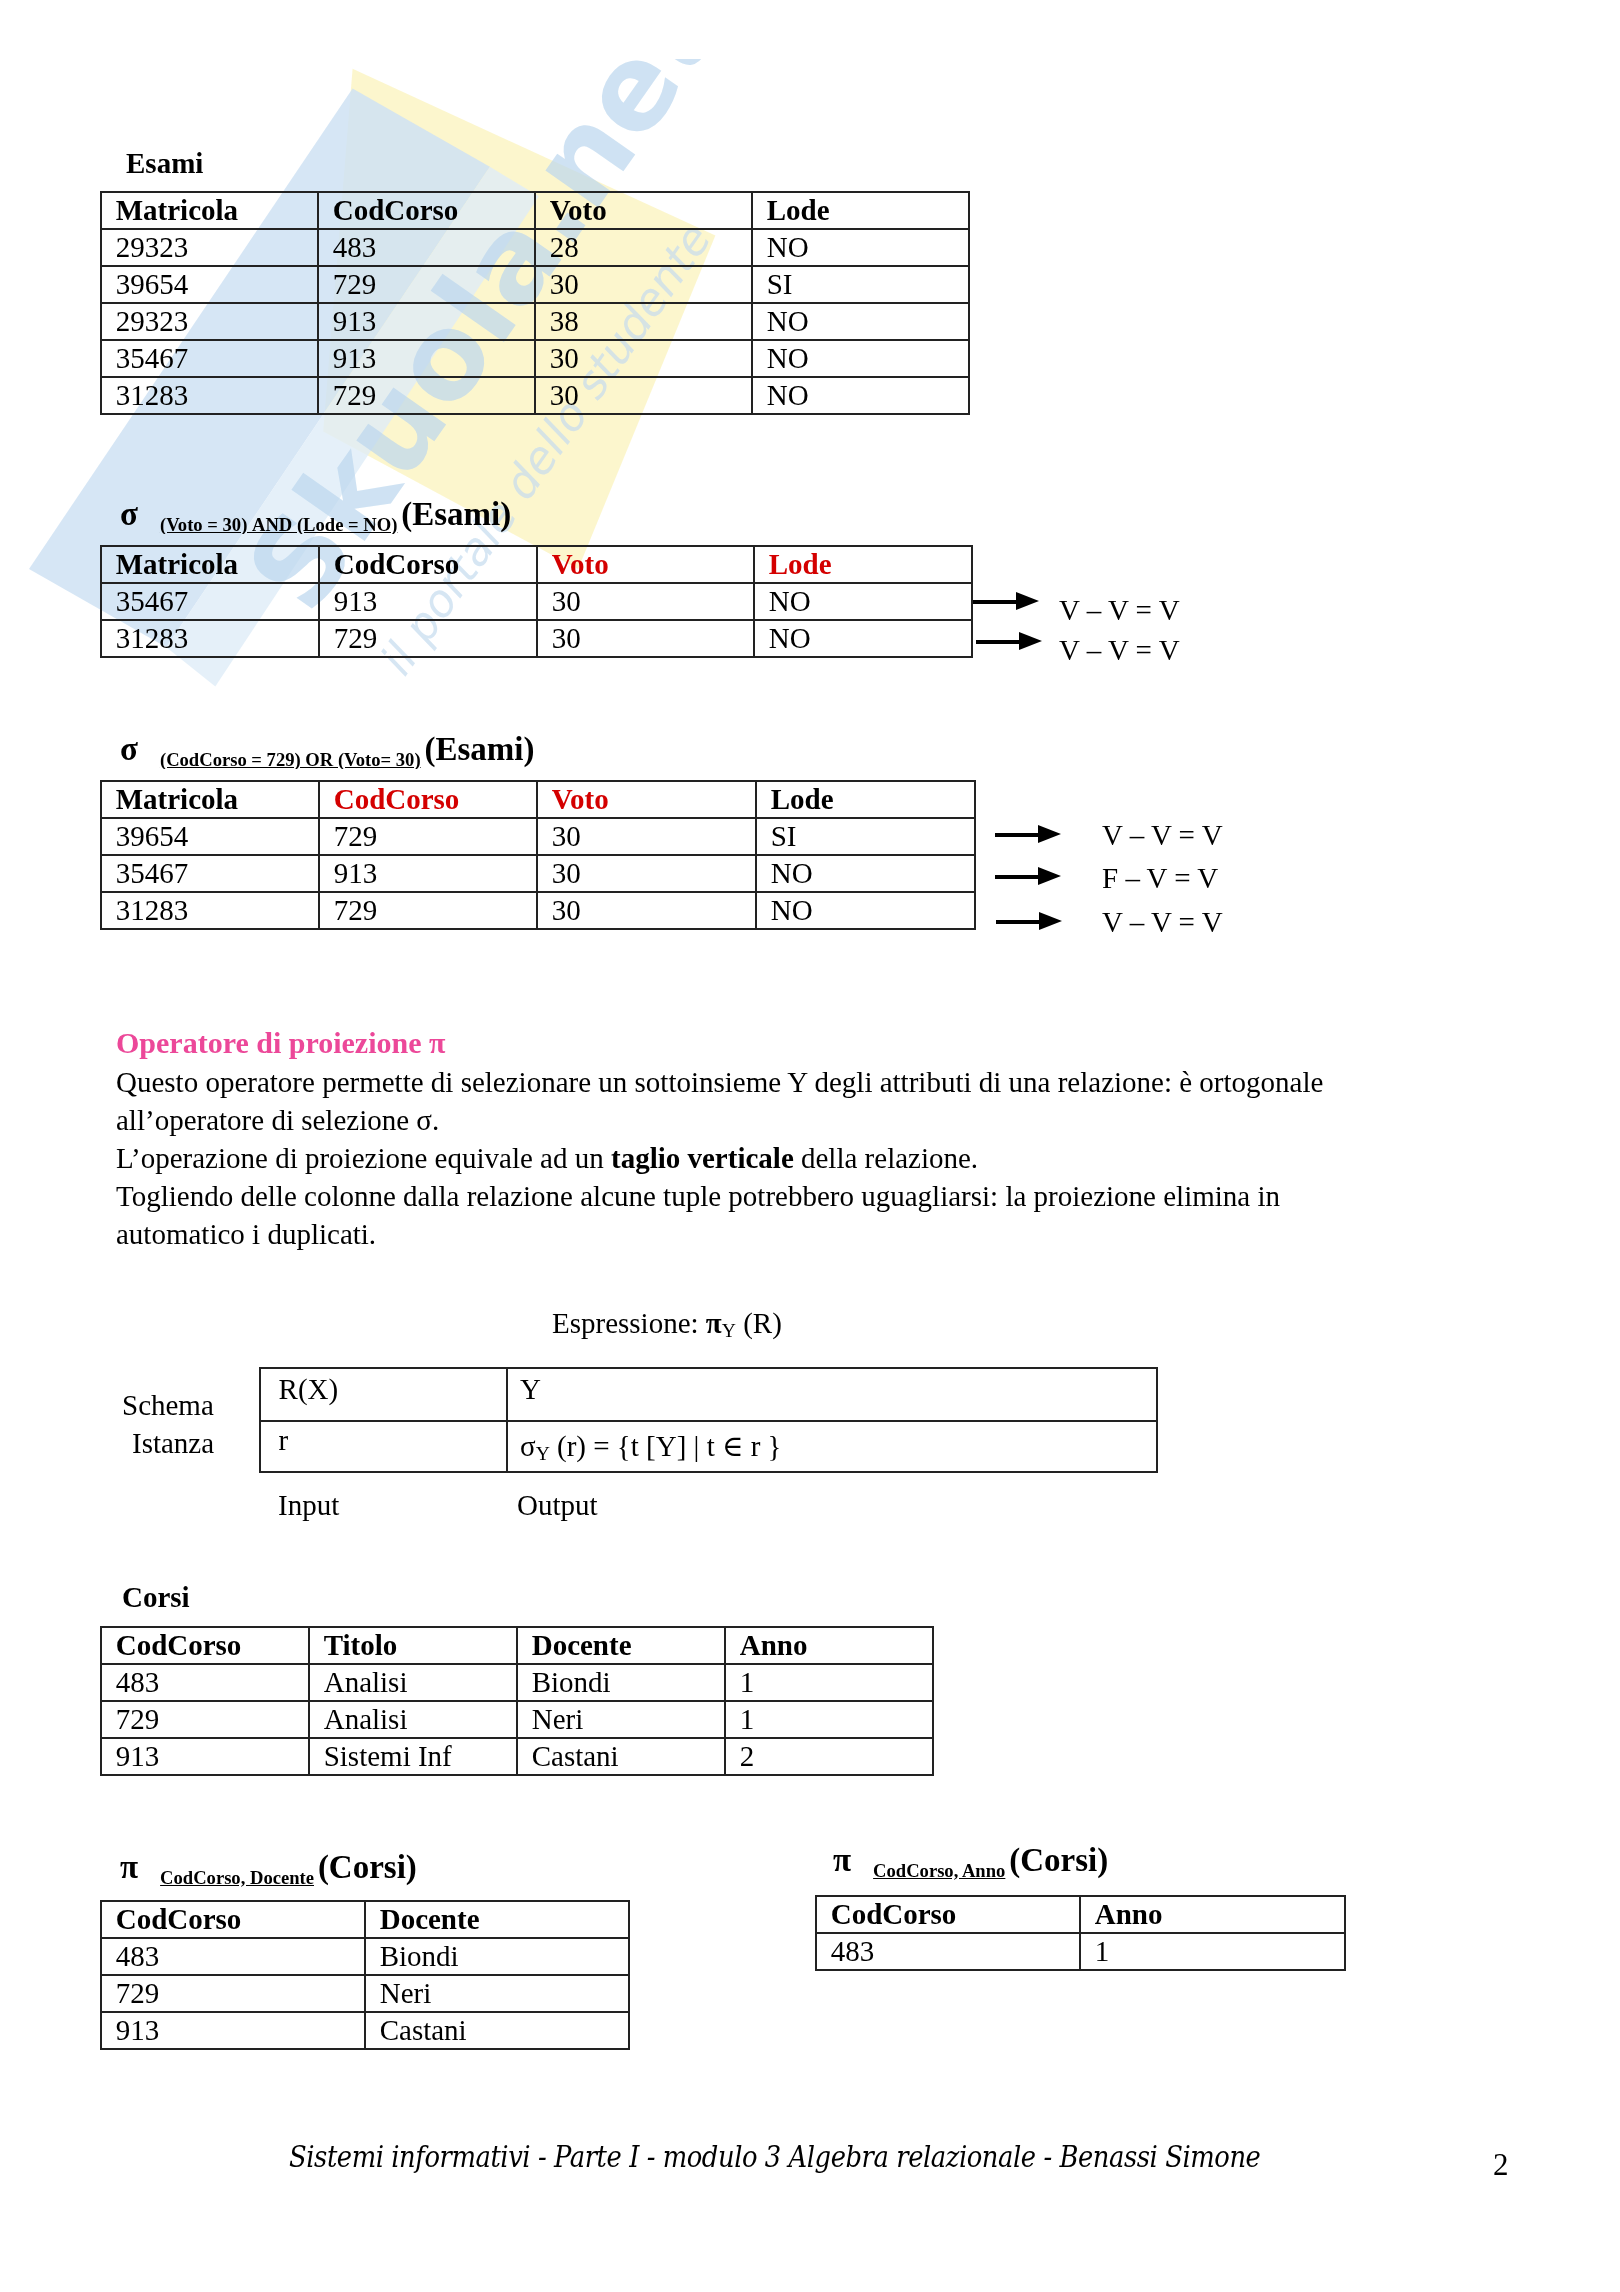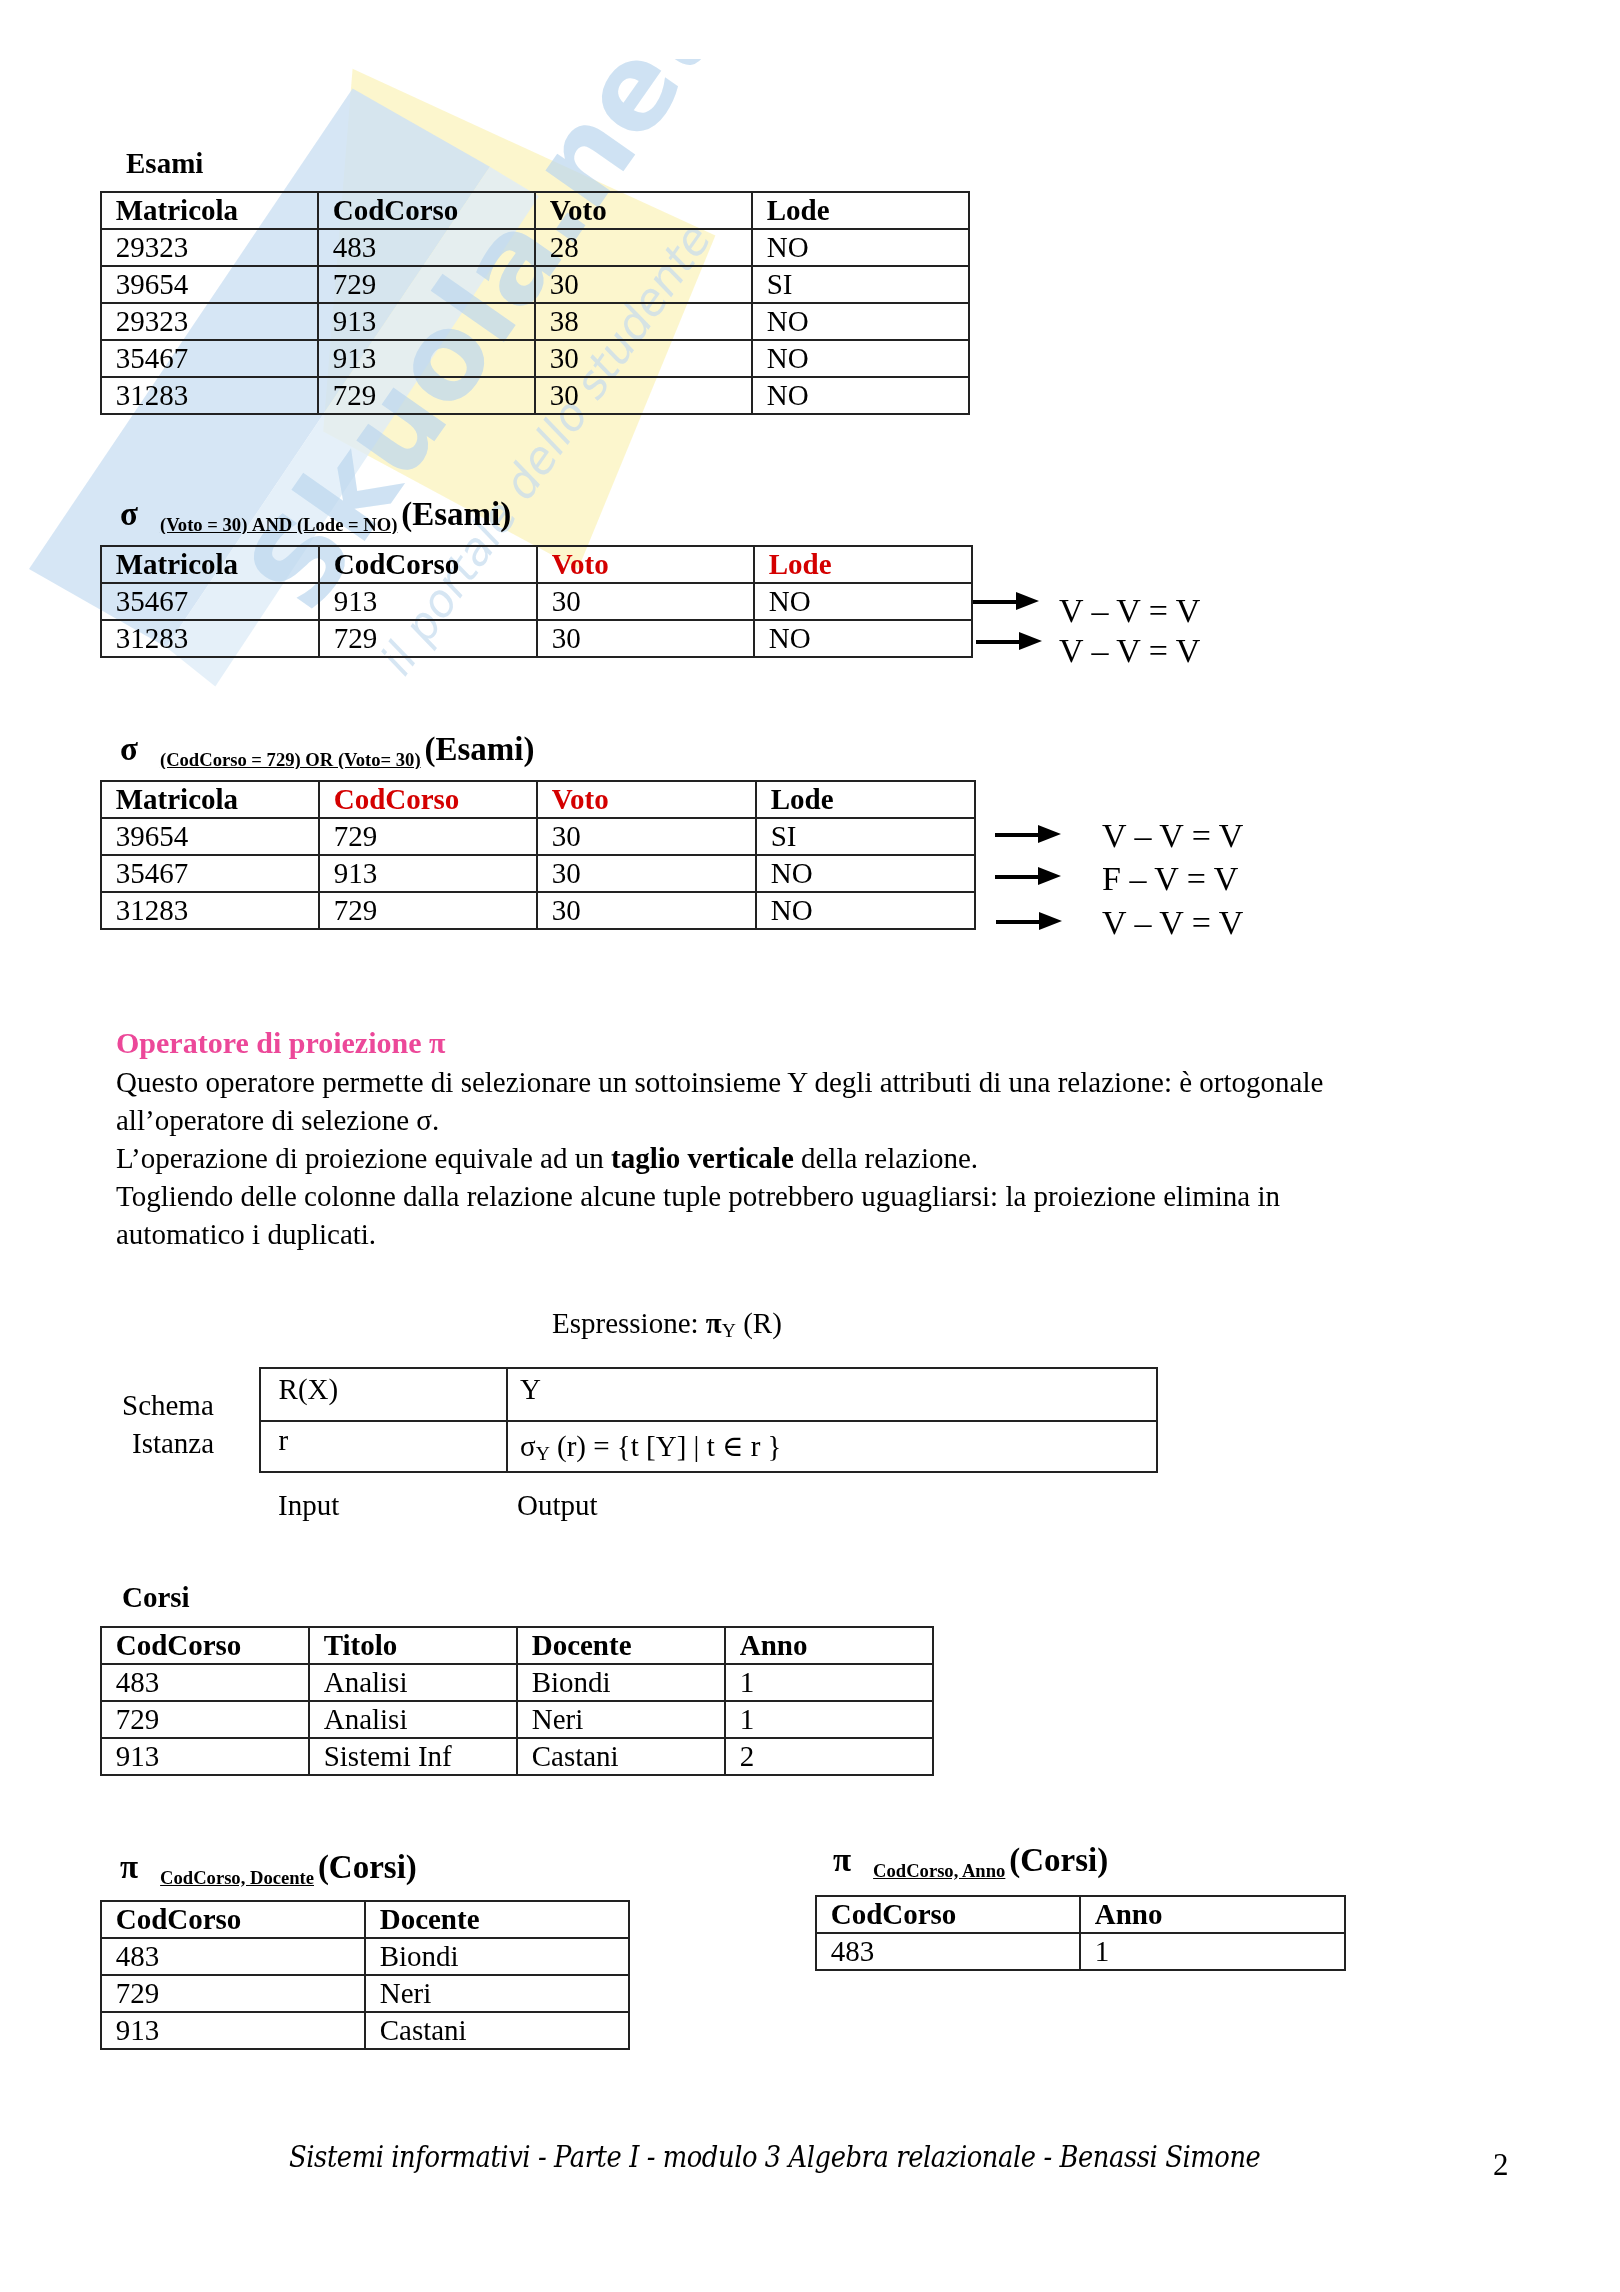--- a/index.html
+++ b/index.html
@@ -19,21 +19,21 @@
   table.rel td, table.rel th { border: 2px solid #222; padding: 0 0 0 13.7px; height: 35px;
        font-size: 29px; line-height: 35px; text-align: left; white-space: nowrap; overflow: hidden; }
   table.rel th { font-weight: bold; }
   table.rel th.hl { color: #d40000; }
   table.rel td { font-weight: normal; border-radius: 13px; }
 
   .arrow { position: absolute; width: 67px; height: 19.6px; }
   .arrow .shaft { position: absolute; left: 0; top: 7.8px; width: 45px; height: 3.9px; background: #000; }
   .arrow .head { position: absolute; left: 43px; top: 0; width: 0; height: 0;
                  border-top: 9.8px solid transparent; border-bottom: 9.8px solid transparent; border-left: 23.5px solid #000; }
-  .eval { position: absolute; font-size: 34px; line-height: 33px; white-space: nowrap; }
+  .eval { position: absolute; font-size: 29px; line-height: 33px; white-space: nowrap; }
 
   .heading-red { color: #ec4899; font-weight: bold; font-size: 30px; line-height: 35px; }
   .para { font-size: 29px; line-height: 38px; width: 1421px; }
 
   .schema-box { position: absolute; left: 259px; top: 1367px; width: 899px; height: 106px; border: 2px solid #222; box-sizing: border-box; }
   .schema-box .vline { position: absolute; left: 245px; top: 0; bottom: 0; width: 2px; background: #222; }
   .schema-box .hline { position: absolute; left: 0; right: 0; top: 51px; height: 2px; background: #222; }
   .schema-box .cell { position: absolute; font-size: 29px; line-height: 33px; white-space: nowrap; }
   .txt { position: absolute; font-size: 29px; line-height: 33px; white-space: nowrap; }
   sub.s { font-size: 19.6px; vertical-align: -3.9px; }

